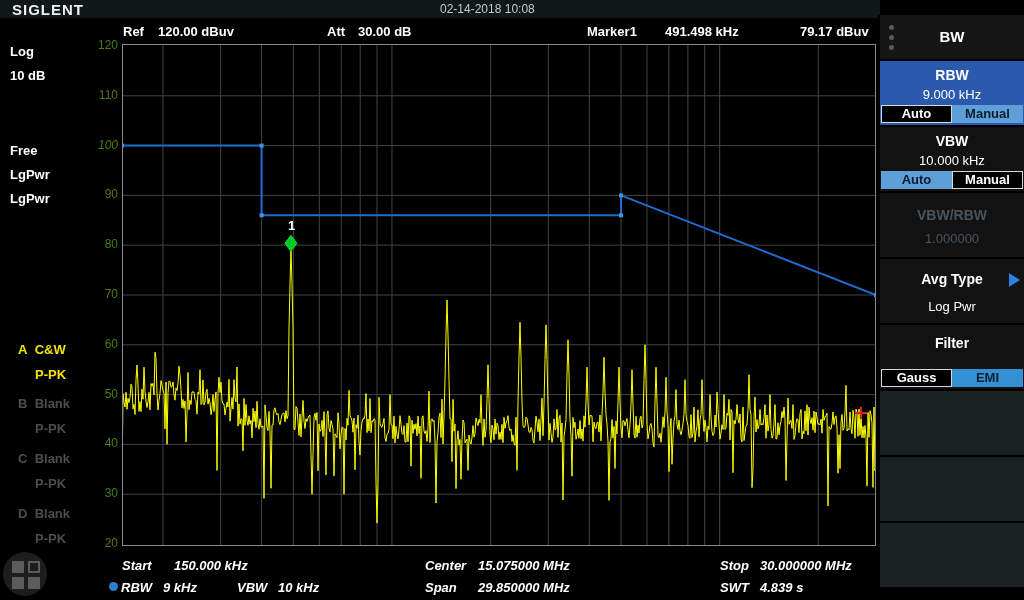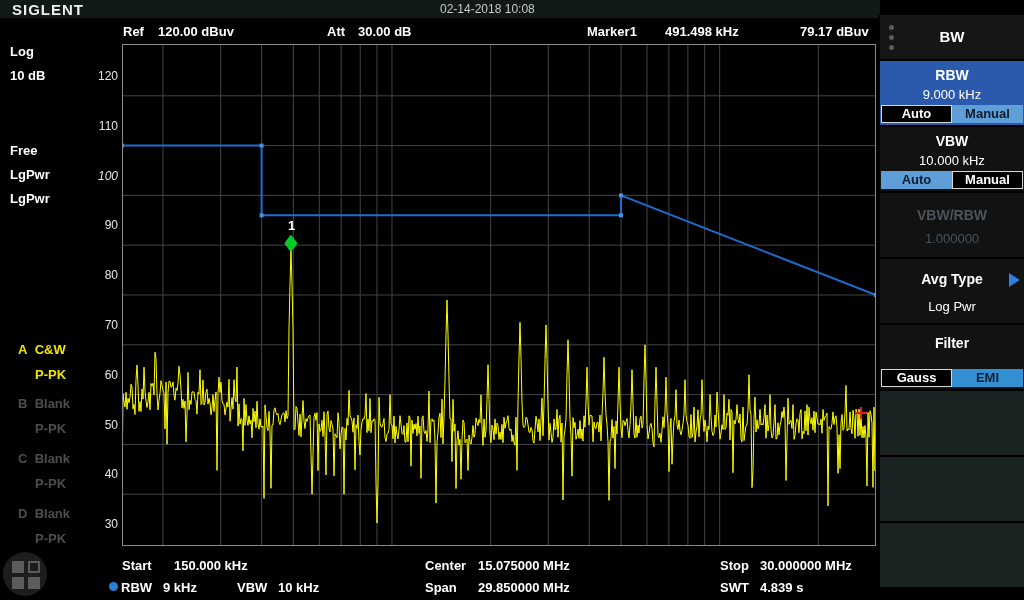--- a/index.html
+++ b/index.html
@@ -11,25 +11,25 @@
   #clock{position:absolute;left:440px;top:2px;font-size:12px;color:#c8c8c8;}
   
   #refrow{position:absolute;left:0;top:18px;width:880px;height:26px;background:#000;font-size:13px;font-weight:bold;text-decoration:underline;}
   #refrow span{position:absolute;top:6px;white-space:nowrap;}
   
   .side{position:absolute;font-size:13px;font-weight:bold;white-space:nowrap;}
   .yellow{color:#f0e400;}
   .dim{color:#4d4d4d;}
   
   #plot{position:absolute;left:122px;top:44px;width:754px;height:502px;}
-  .ylabel{position:absolute;left:86px;width:32px;text-align:right;font-size:12px;color:#e5e5e5;margin-top:31px;}
+  .ylabel{position:absolute;left:86px;width:32px;text-align:right;font-size:12px;color:#4d7c0f;}
   
   #statusbar{position:absolute;left:0;top:550px;width:880px;height:50px;background:#000;
              font-size:13px;font-weight:bold;}
-  #statusbar span{position:absolute;white-space:nowrap;}
+  #statusbar span{position:absolute;white-space:nowrap;font-style:italic;}
   #rbw-led{position:absolute;left:109px;top:582px;width:9px;height:9px;border-radius:50%;
            background:#2b7fd4;}
   
   #corner{position:absolute;left:3px;top:552px;width:44px;height:44px;border-radius:50%;background:#1d1d1d;}
   #corner .sq{position:absolute;width:12px;height:12px;background:#5c5c5c;}
   #corner .sq.o{background:transparent;border:2px solid #5c5c5c;width:8px;height:8px;}
   
   #panel{position:absolute;left:878px;top:0;width:146px;height:600px;background:#000;margin-top:15px;}
   #panel-head{position:absolute;left:2px;top:0;width:144px;height:44px;background:#161616;}
   #panel-head .t{position:absolute;left:0;top:13px;width:144px;text-align:center;font-size:15px;font-weight:bold;}

